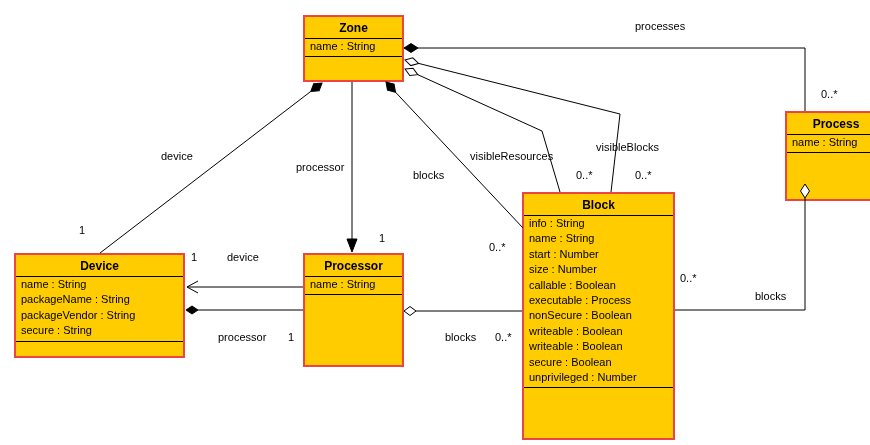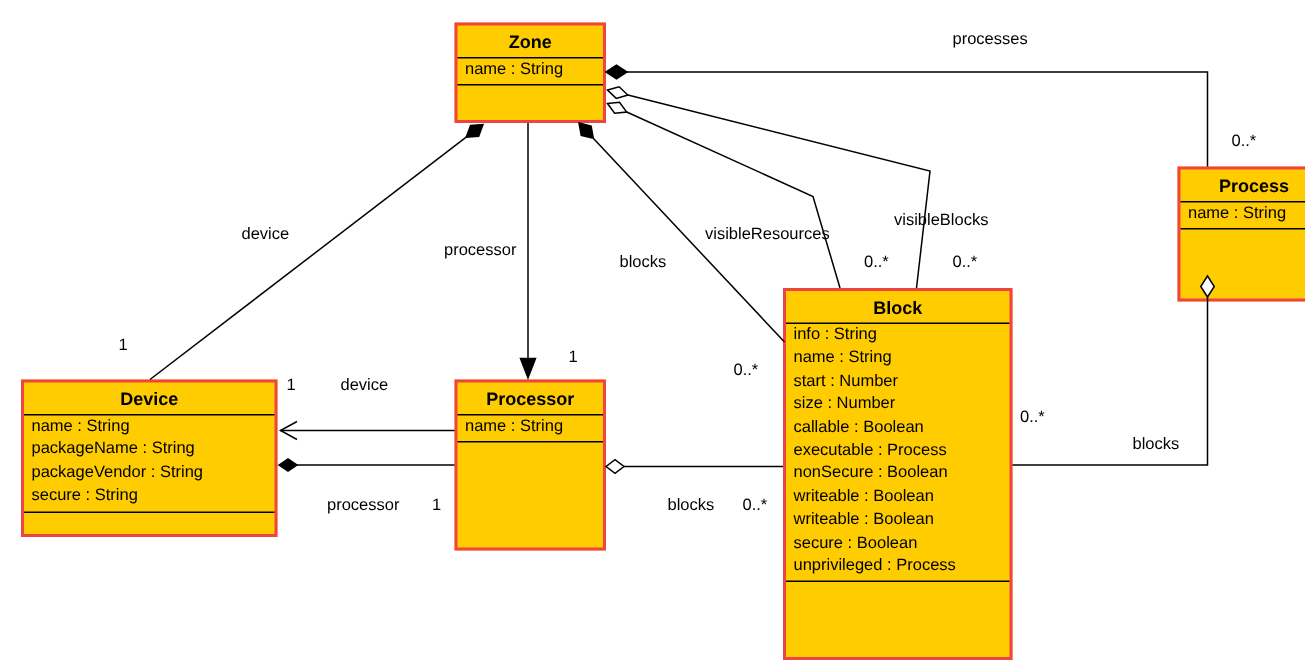--- a/index.html
+++ b/index.html
@@ -53,21 +53,21 @@
         <div class="attr-row">info : String</div>
         <div class="attr-row">name : String</div>
         <div class="attr-row">start : Number</div>
         <div class="attr-row">size : Number</div>
         <div class="attr-row">callable : Boolean</div>
         <div class="attr-row">executable : Process</div>
         <div class="attr-row">nonSecure : Boolean</div>
         <div class="attr-row">writeable : Boolean</div>
         <div class="attr-row">writeable : Boolean</div>
         <div class="attr-row">secure : Boolean</div>
-        <div class="attr-row">unprivileged : Process</div>
+        <div class="attr-row">unprivileged : Number</div>
       </div>
     <div class="uml-ops"></div>
   </div>
 
   <div class="uml-class" style="left:14px;top:253px;width:171px;height:105px">
     <div class="uml-title">Device</div>
     <div class="uml-attrs">
         <div class="attr-row">name : String</div>
         <div class="attr-row">packageName : String</div>
         <div class="attr-row">packageVendor : String</div>

